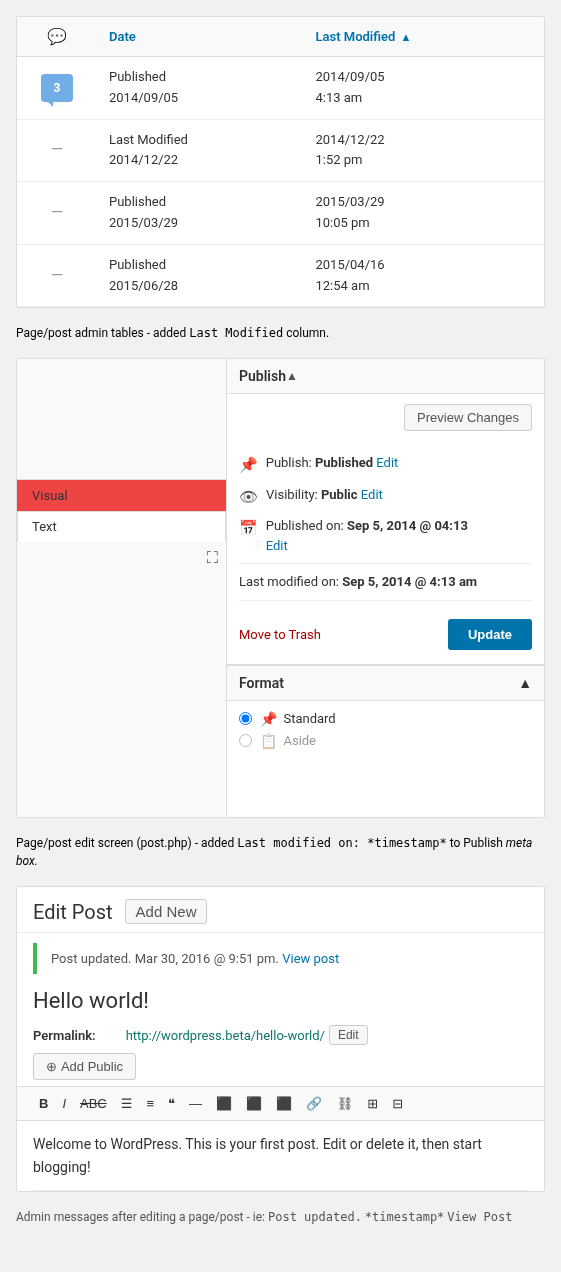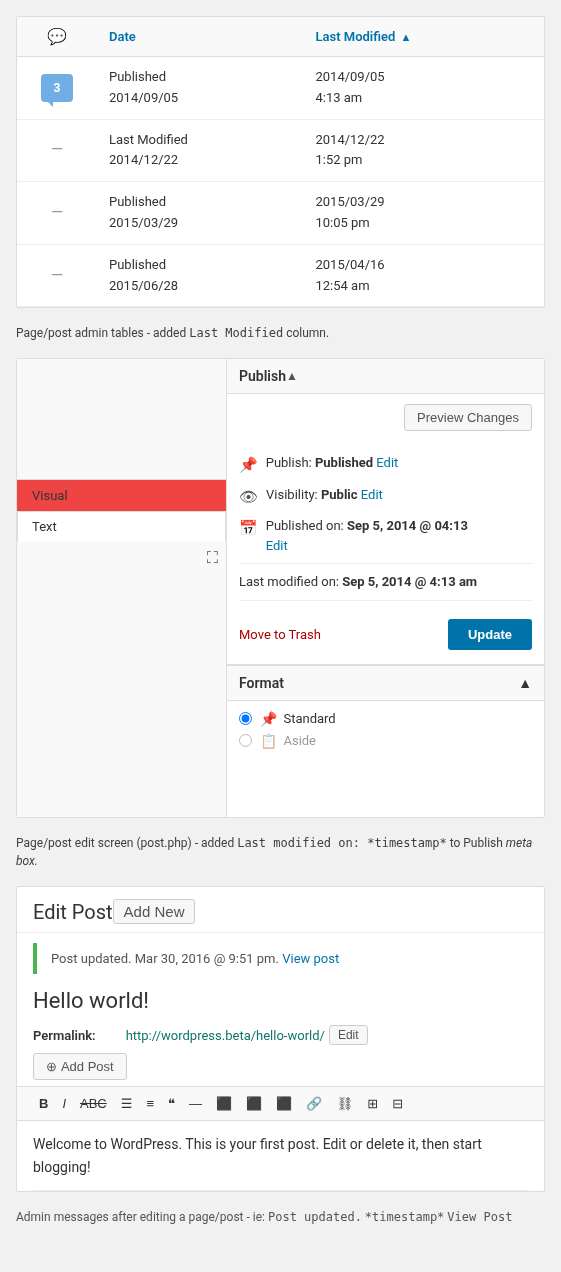--- a/index.html
+++ b/index.html
@@ -93,21 +93,21 @@
       font-size: 16px;
     }
 
     .date-line {
       display: block;
       line-height: 1.6;
     }
 
     .caption-text {
       font-size: 12px;
-      color: #404040;
+      color: #000000;
       margin: 6px 16px 14px;
       line-height: 1.5;
     }
 
     .caption-text code {
       font-family: monospace;
       font-size: 12px;
       background: transparent;
     }
 
@@ -318,20 +318,21 @@
       display: flex;
       align-items: center;
       padding: 12px 16px 8px;
       border-bottom: 1px solid #eee;
     }
 
     .edit-post-title {
       font-size: 20px;
       font-weight: 400;
       color: #333;
+      margin-right: 12px;
     }
 
     .btn-add-new {
       background: #f7f7f7;
       border: 1px solid #ccc;
       border-radius: 3px;
       padding: 3px 10px;
       font-size: 15px;
       cursor: pointer;
       color: #555;
@@ -623,21 +624,21 @@
   </div>
   <div class="post-title-field">Hello world!</div>
   <div class="permalink-row">
     <strong>Permalink:</strong>
     <a href="#">http://wordpress.beta/hello-world/</a>
     <button class="btn-edit-permalink">Edit</button>
   </div>
   <div class="media-row">
     <button class="btn-add-media">
       <span>⊕</span>
-      <span>Add Post</span>
+      <span>Add Public</span>
     </button>
   </div>
   <div class="toolbar-row">
     <button class="toolbar-btn"><strong>B</strong></button>
     <button class="toolbar-btn"><em>I</em></button>
     <button class="toolbar-btn"><s>ABC</s></button>
     <button class="toolbar-btn">☰</button>
     <button class="toolbar-btn">≡</button>
     <button class="toolbar-btn">❝</button>
     <button class="toolbar-btn">—</button>

